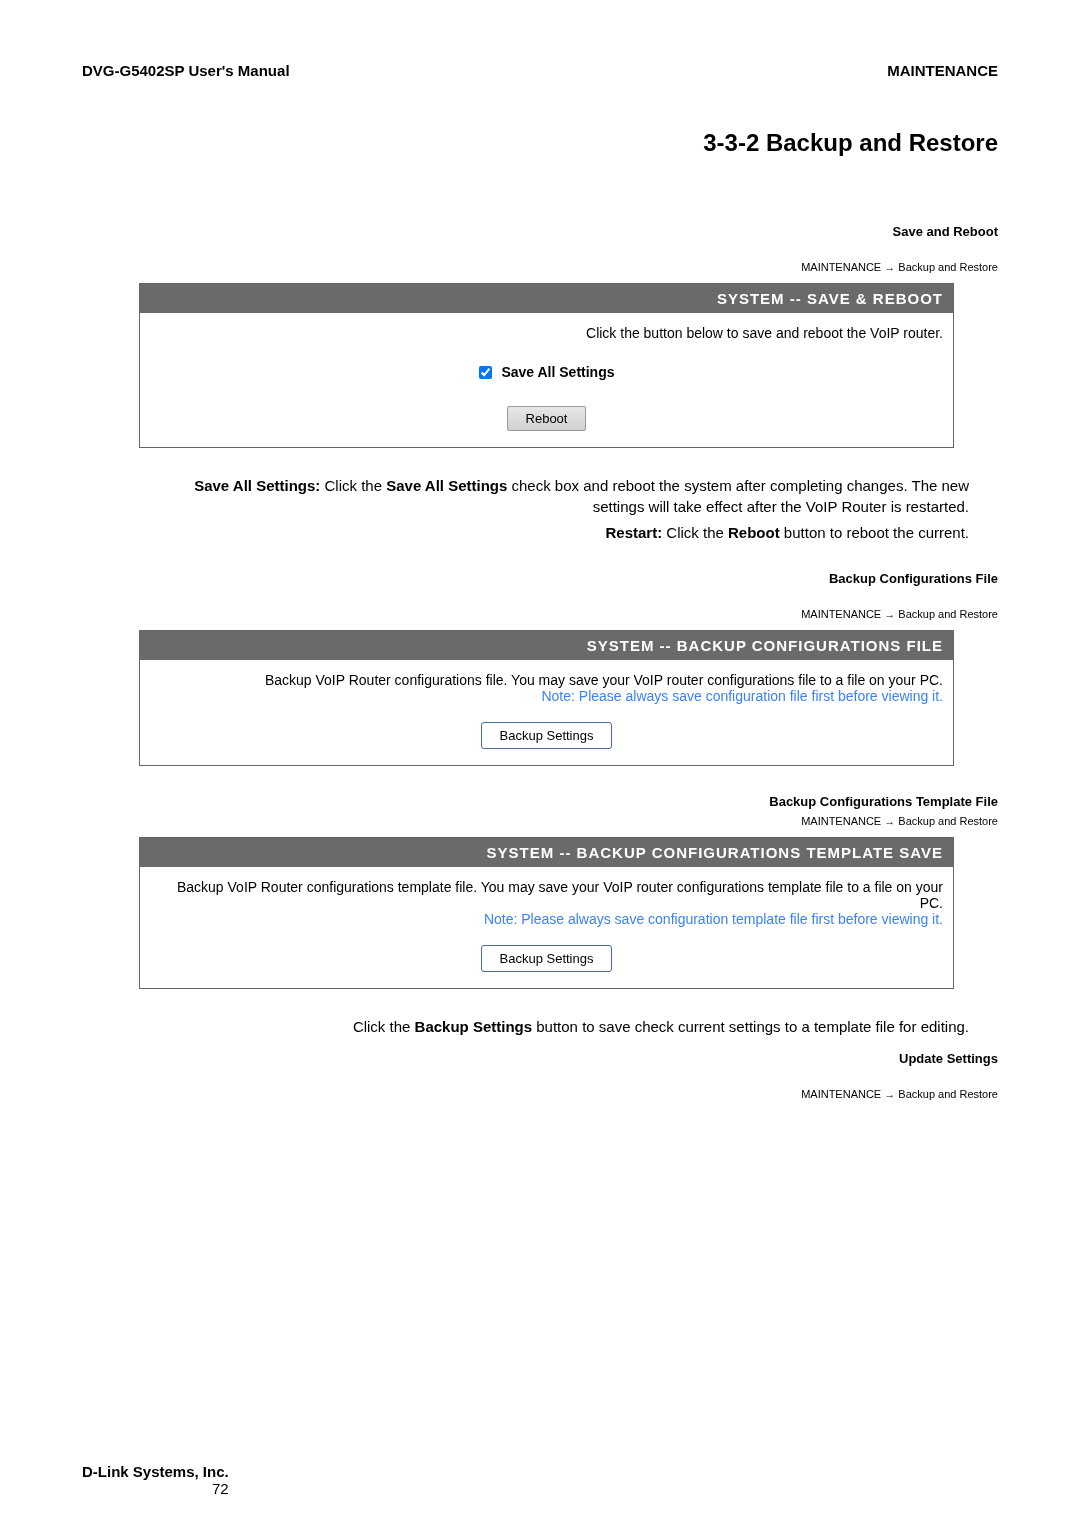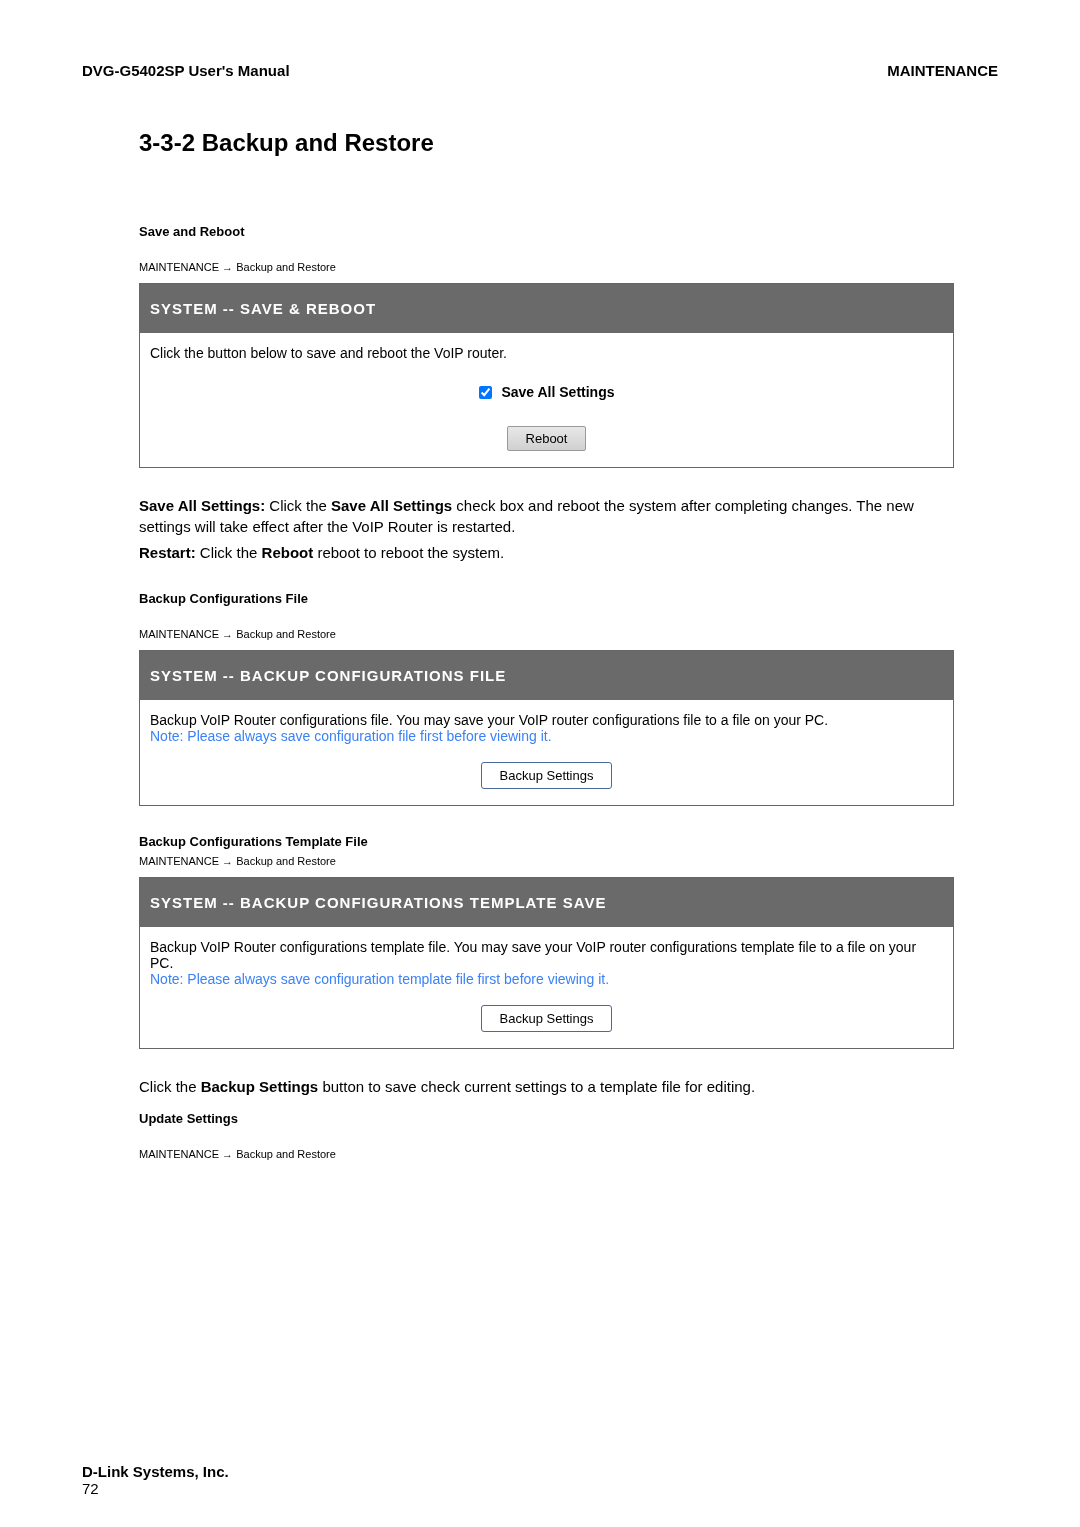--- a/index.html
+++ b/index.html
@@ -1,15 +1,15 @@
 <!DOCTYPE html>
 <html><head>
 <meta charset="utf-8">
 <style>
-  * { margin: 0; padding: 0; box-sizing: border-box; }
+  * { margin: 0; padding: 0; box-sizing: border-box; text-align: right; }
   body {
     font-family: Arial, Helvetica, sans-serif;
     background: #fff;
     width: 1080px;
     height: 1527px;
     padding: 62px 82px 20px 82px;
     position: relative;
   }
   .header-row {
     display: flex;
@@ -44,21 +44,21 @@
     width: 815px;
     background: #fff;
     margin-bottom: 28px;
   }
   .panel-title {
     background: #6a6a6a;
     color: #fff;
     font-weight: bold;
     font-size: 15px;
     letter-spacing: 1px;
-    padding: 16px 10px;
+    padding: 6px 10px;
     font-family: "Verdana", Arial, sans-serif;
   }
   .panel-body {
     padding: 12px 10px 16px 10px;
     font-size: 14px;
     color: #000;
   }
   .panel-body .note {
     color: #3b82f6;
   }
@@ -137,21 +137,21 @@
       <div class="ctrl-row" style="margin-top:26px;">
         <button class="btn-gray">Reboot</button>
       </div>
     </div>
   </div>
 
   <div class="para">
     <b>Save All Settings:</b><span> Click the </span><b>Save All Settings</b><span> check box and reboot the system after completing changes. The new settings will take effect after the VoIP Router is restarted.</span>
   </div>
   <div class="para">
-    <b>Restart:</b><span> Click the </span><b>Reboot</b><span> reboot to reboot the system.</span>
+    <b>Restart:</b><span> Click the </span><b>Reboot</b><span> button to reboot the current.</span>
   </div>
 
   <div class="h3">Backup Configurations File</div>
   <div class="breadcrumb">MAINTENANCE  →  Backup and Restore</div>
 
   <div class="panel">
     <div class="panel-title">SYSTEM -- BACKUP CONFIGURATIONS FILE</div>
     <div class="panel-body">
       <div>Backup VoIP Router configurations file. You may save your VoIP router configurations file to a file on your PC.</div>
       <div class="note">Note: Please always save configuration file first before viewing it.</div>

